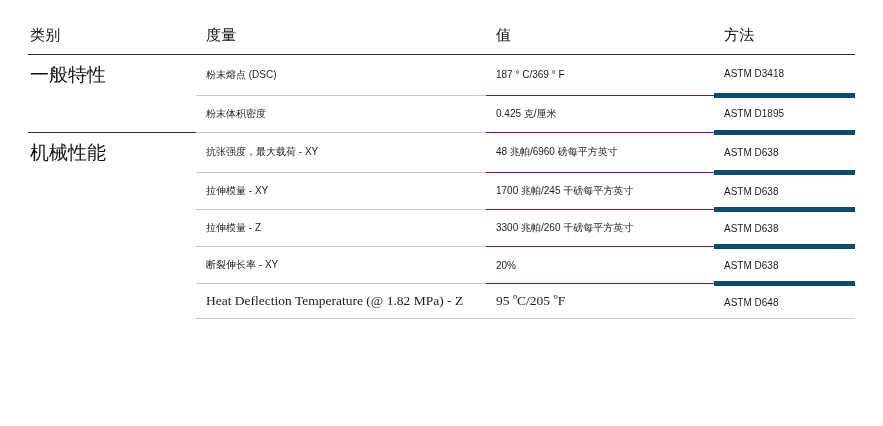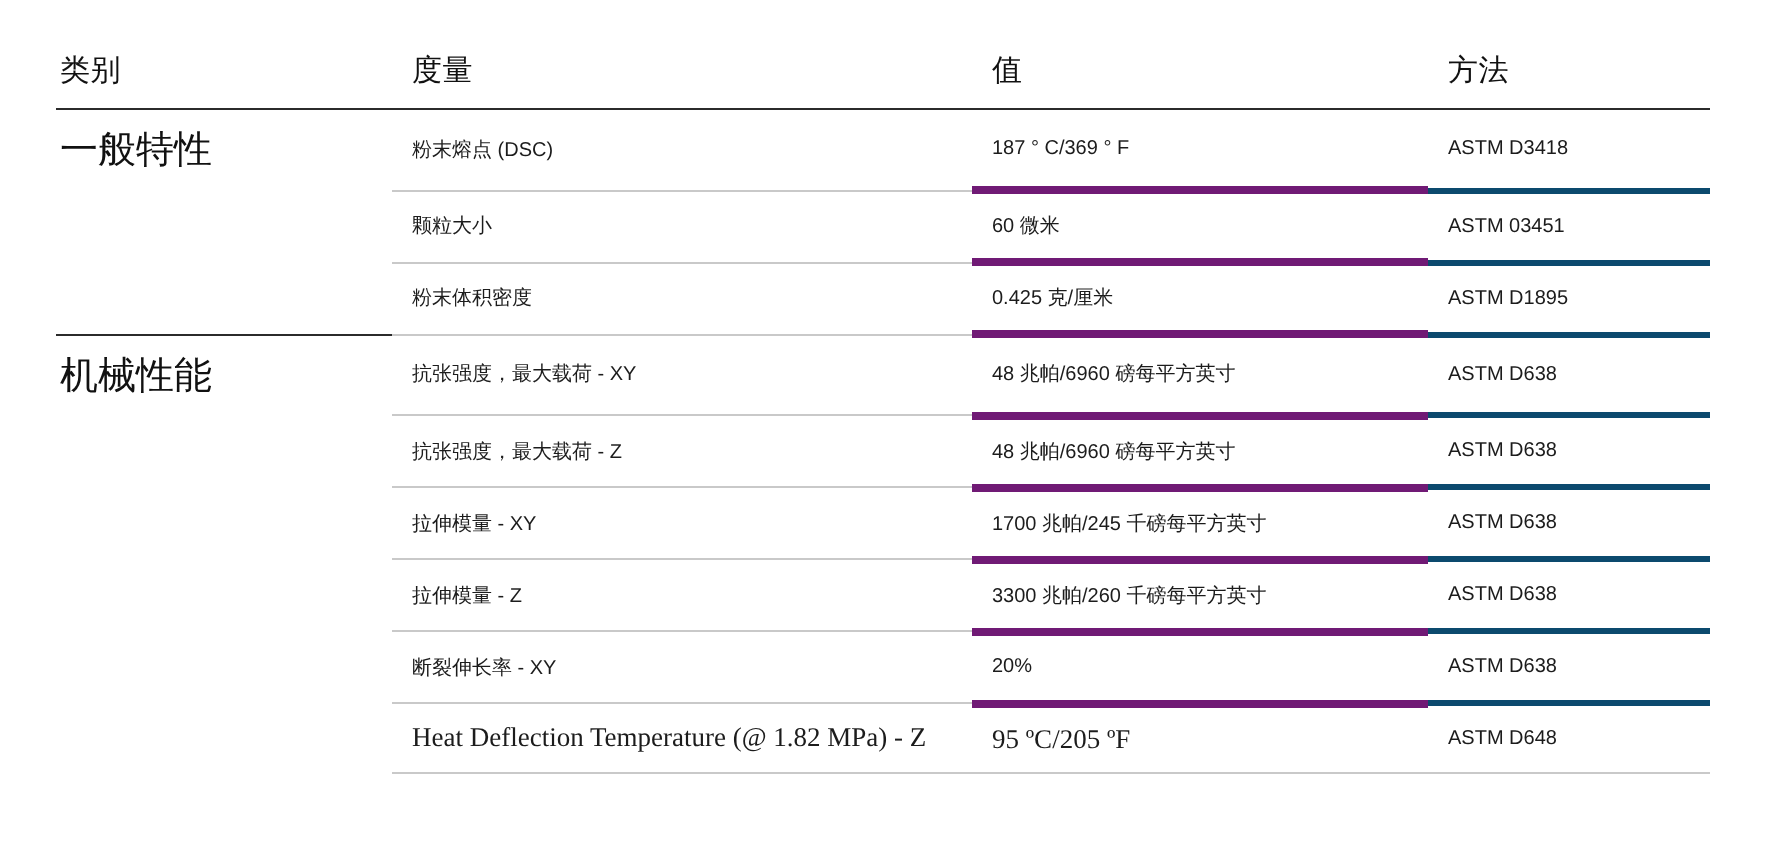--- a/index.html
+++ b/index.html
@@ -59,25 +59,25 @@
     padding-left: 2px;
     font-size: 19px;
     color: #111111;
   }
   td.mes {
     padding-left: 10px;
     border-bottom: 1px solid #c9c9c9;
   }
   td.val {
     padding-left: 10px;
-    border-bottom: 4px solid #701a75;
+    border-bottom: 1px solid #701a75;
   }
   td.met {
     padding-left: 10px;
-    border-bottom: 3px solid #0c4a6e;
+    border-bottom: 5px solid #0c4a6e;
   }
   tr.group-start td.mes,
   tr.group-start td.val,
   tr.group-start td.met,
   tr.group-start td.cat {
     border-top: 1.2px solid #2b2b2b;
   }
   tr.group-start td.cat { border-bottom: none; }
   tr.last-row td.mes,
   tr.last-row td.val,
@@ -113,39 +113,27 @@
     </thead>
     <tbody id="table-body">
         <tr class="group-start">
           <td class="cat">一般特性</td>
           <td class="mes">粉末熔点 (DSC)</td>
           <td class="val">187 ° C/369 ° F</td>
           <td class="met">ASTM D3418</td>
         </tr>
         <tr>
           <td class="cat cat-empty"></td>
-          <td class="mes">颗粒大小</td>
-          <td class="val">60 微米</td>
-          <td class="met">ASTM 03451</td>
-        </tr>
-        <tr>
-          <td class="cat cat-empty"></td>
           <td class="mes">粉末体积密度</td>
           <td class="val">0.425 克/厘米</td>
           <td class="met">ASTM D1895</td>
         </tr>
         <tr class="group-start">
           <td class="cat">机械性能</td>
           <td class="mes">抗张强度，最大载荷 - XY</td>
-          <td class="val">48 兆帕/6960 磅每平方英寸</td>
-          <td class="met">ASTM D638</td>
-        </tr>
-        <tr>
-          <td class="cat cat-empty"></td>
-          <td class="mes">抗张强度，最大载荷 - Z</td>
           <td class="val">48 兆帕/6960 磅每平方英寸</td>
           <td class="met">ASTM D638</td>
         </tr>
         <tr>
           <td class="cat cat-empty"></td>
           <td class="mes">拉伸模量 - XY</td>
           <td class="val">1700 兆帕/245 千磅每平方英寸</td>
           <td class="met">ASTM D638</td>
         </tr>
         <tr>

